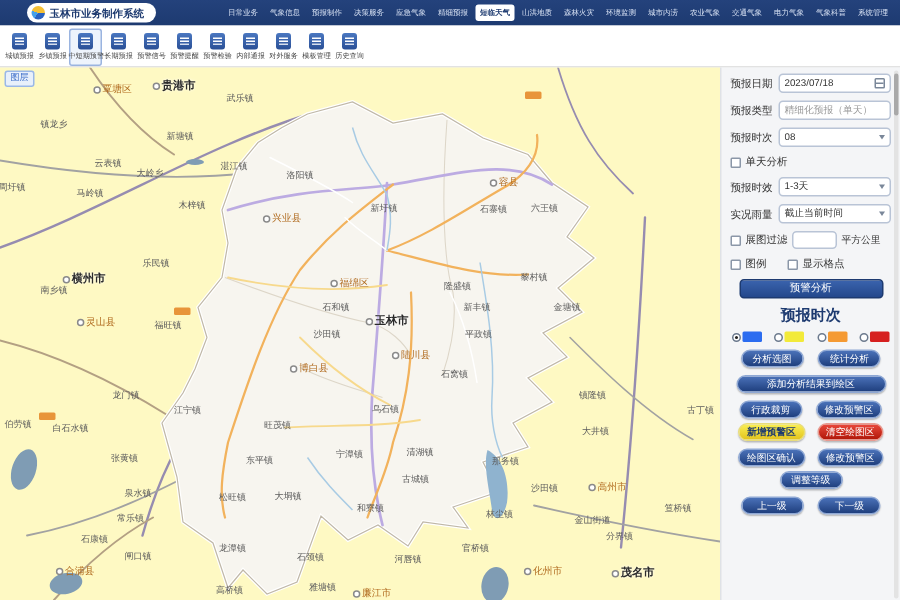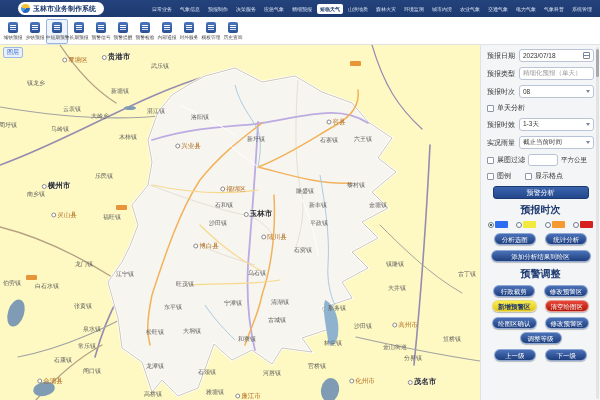--- a/index.html
+++ b/index.html
@@ -397,21 +397,20 @@
         </span>
       </div>
     <div class="pill-row">
         <div class="pill">分析选图</div>
         <div class="pill">统计分析</div>
       </div>
     <div class="pill-row">
       <div class="pill wide">添加分析结果到绘区</div>
     </div>
 
-    <div class="sec-title">预警调整</div>
     <div class="pill-row">
         <div class="pill">行政裁剪</div>
         <div class="pill">修改预警区</div>
         <div class="pill yellow">新增预警区</div>
         <div class="pill red">清空绘图区</div>
       </div>
 
     <div class="pill-row">
         <div class="pill">绘图区确认</div>
         <div class="pill">修改预警区</div>

